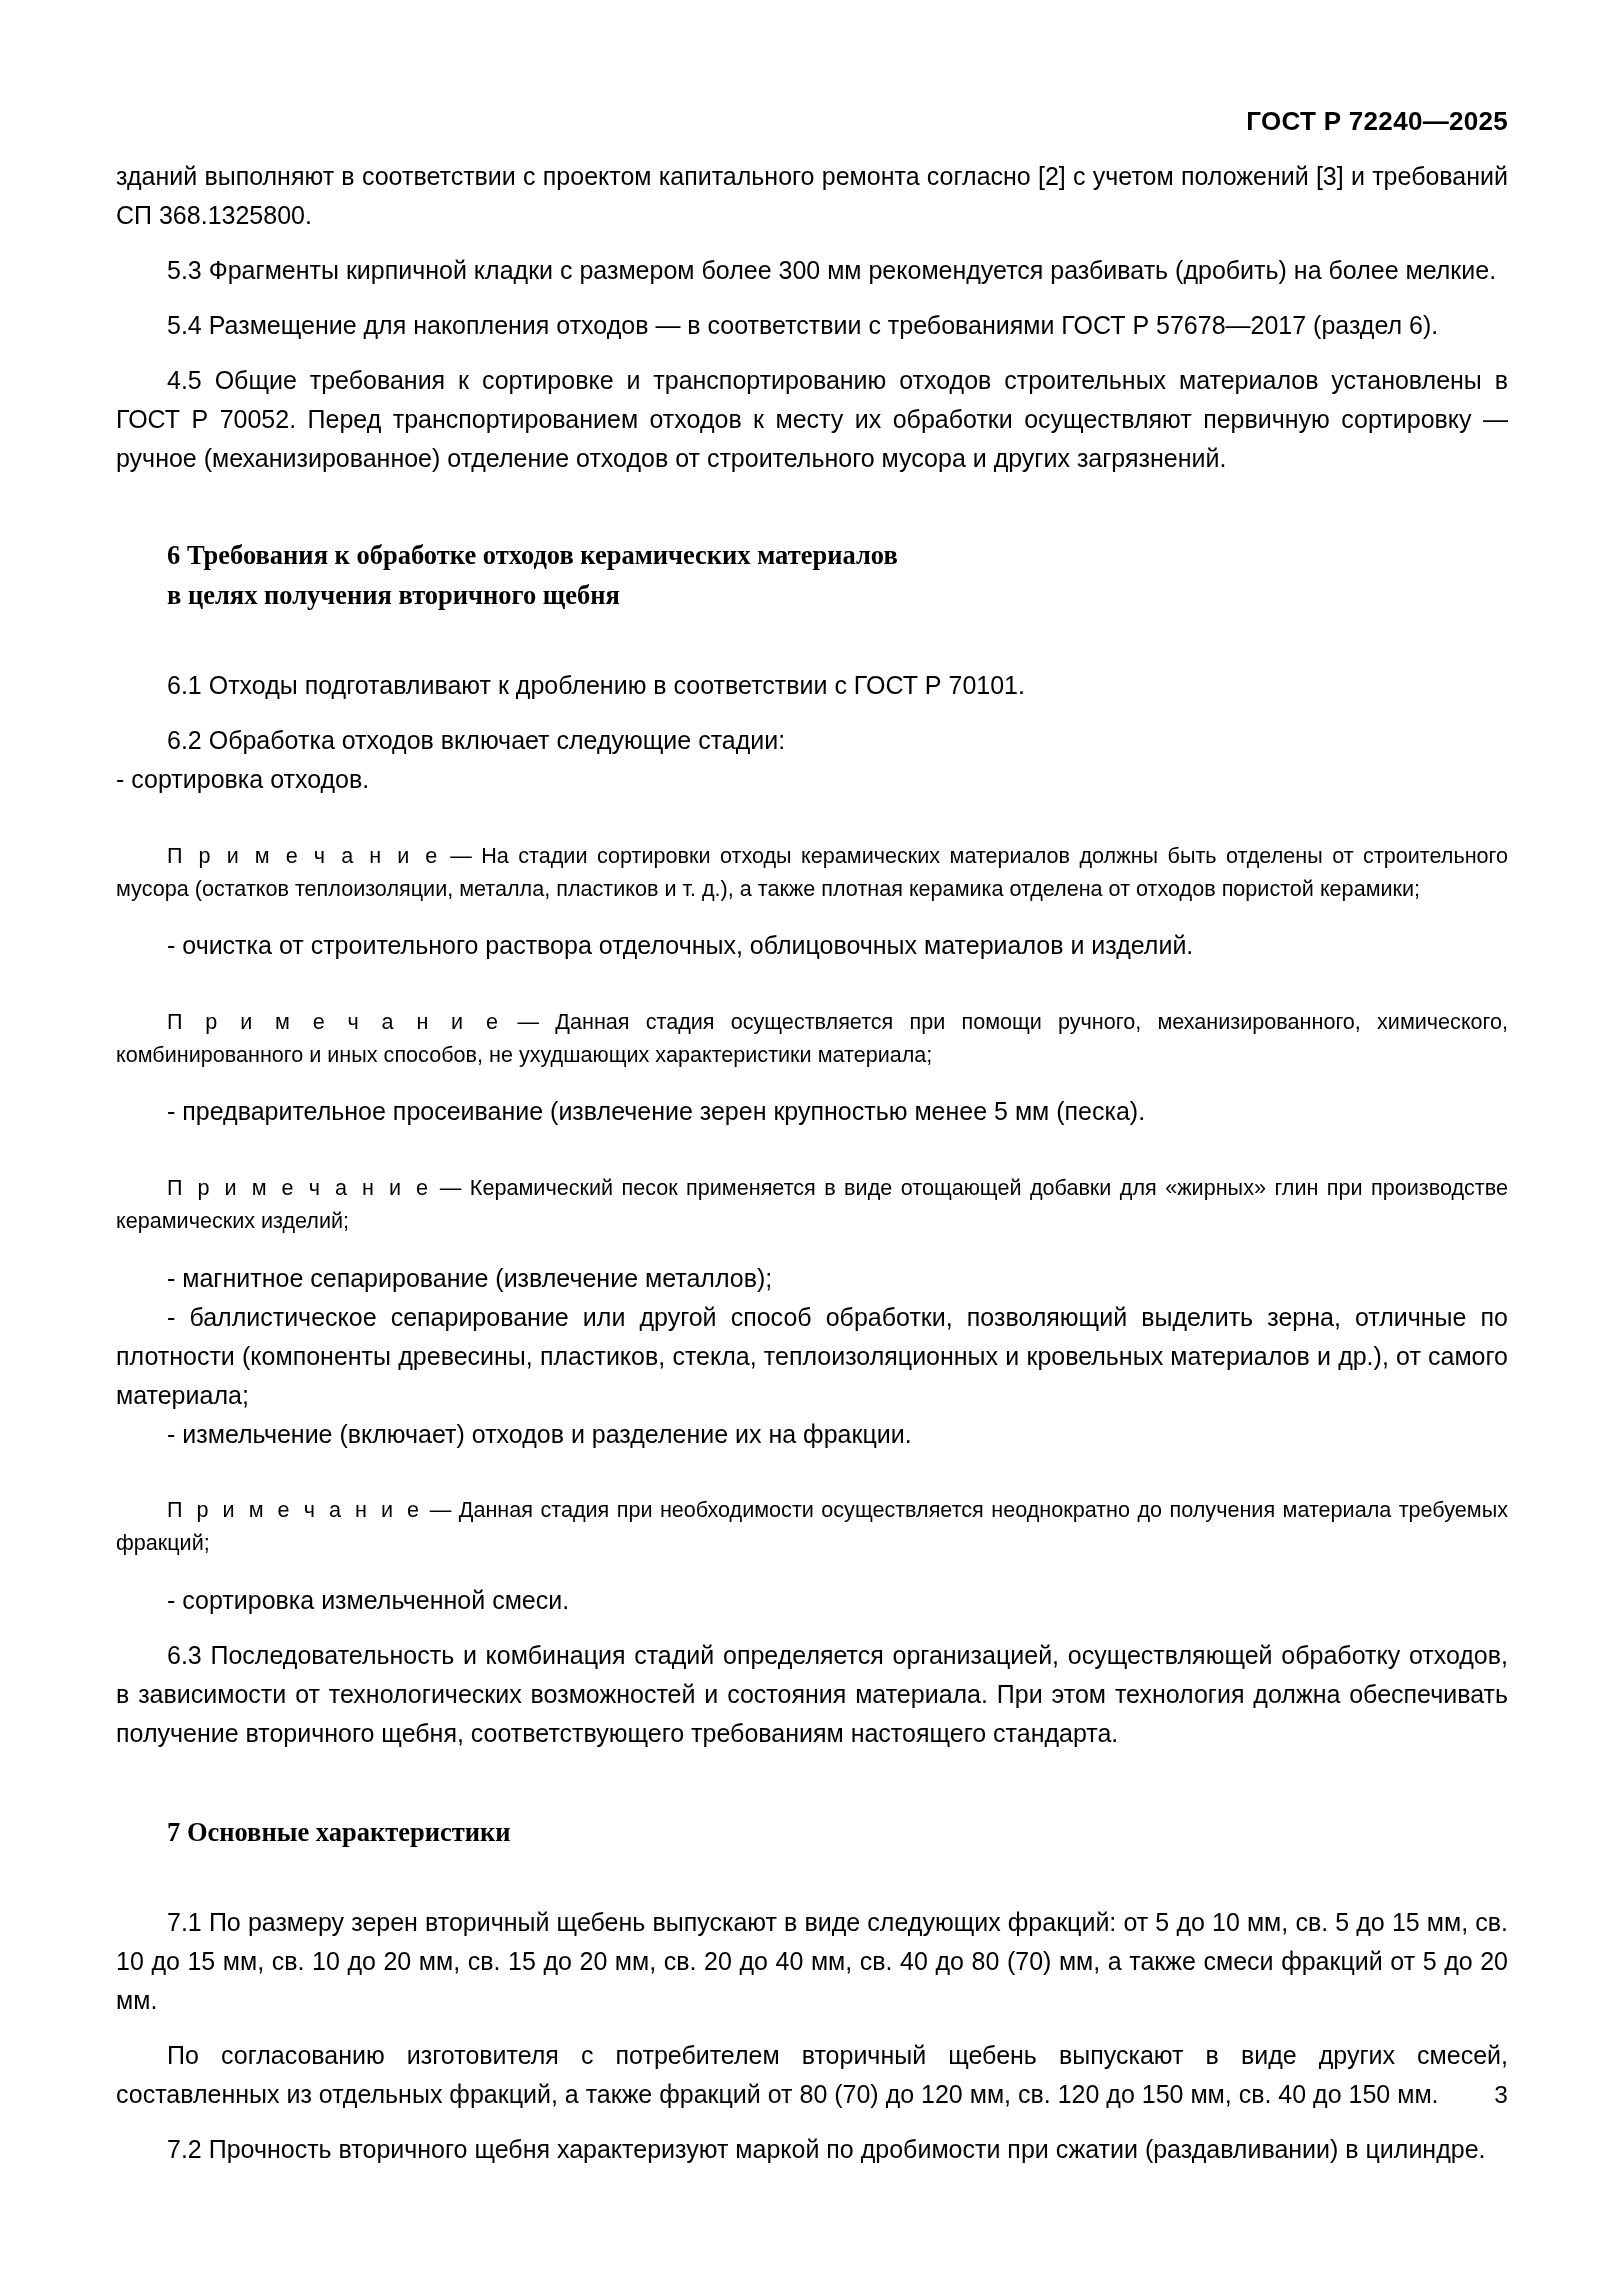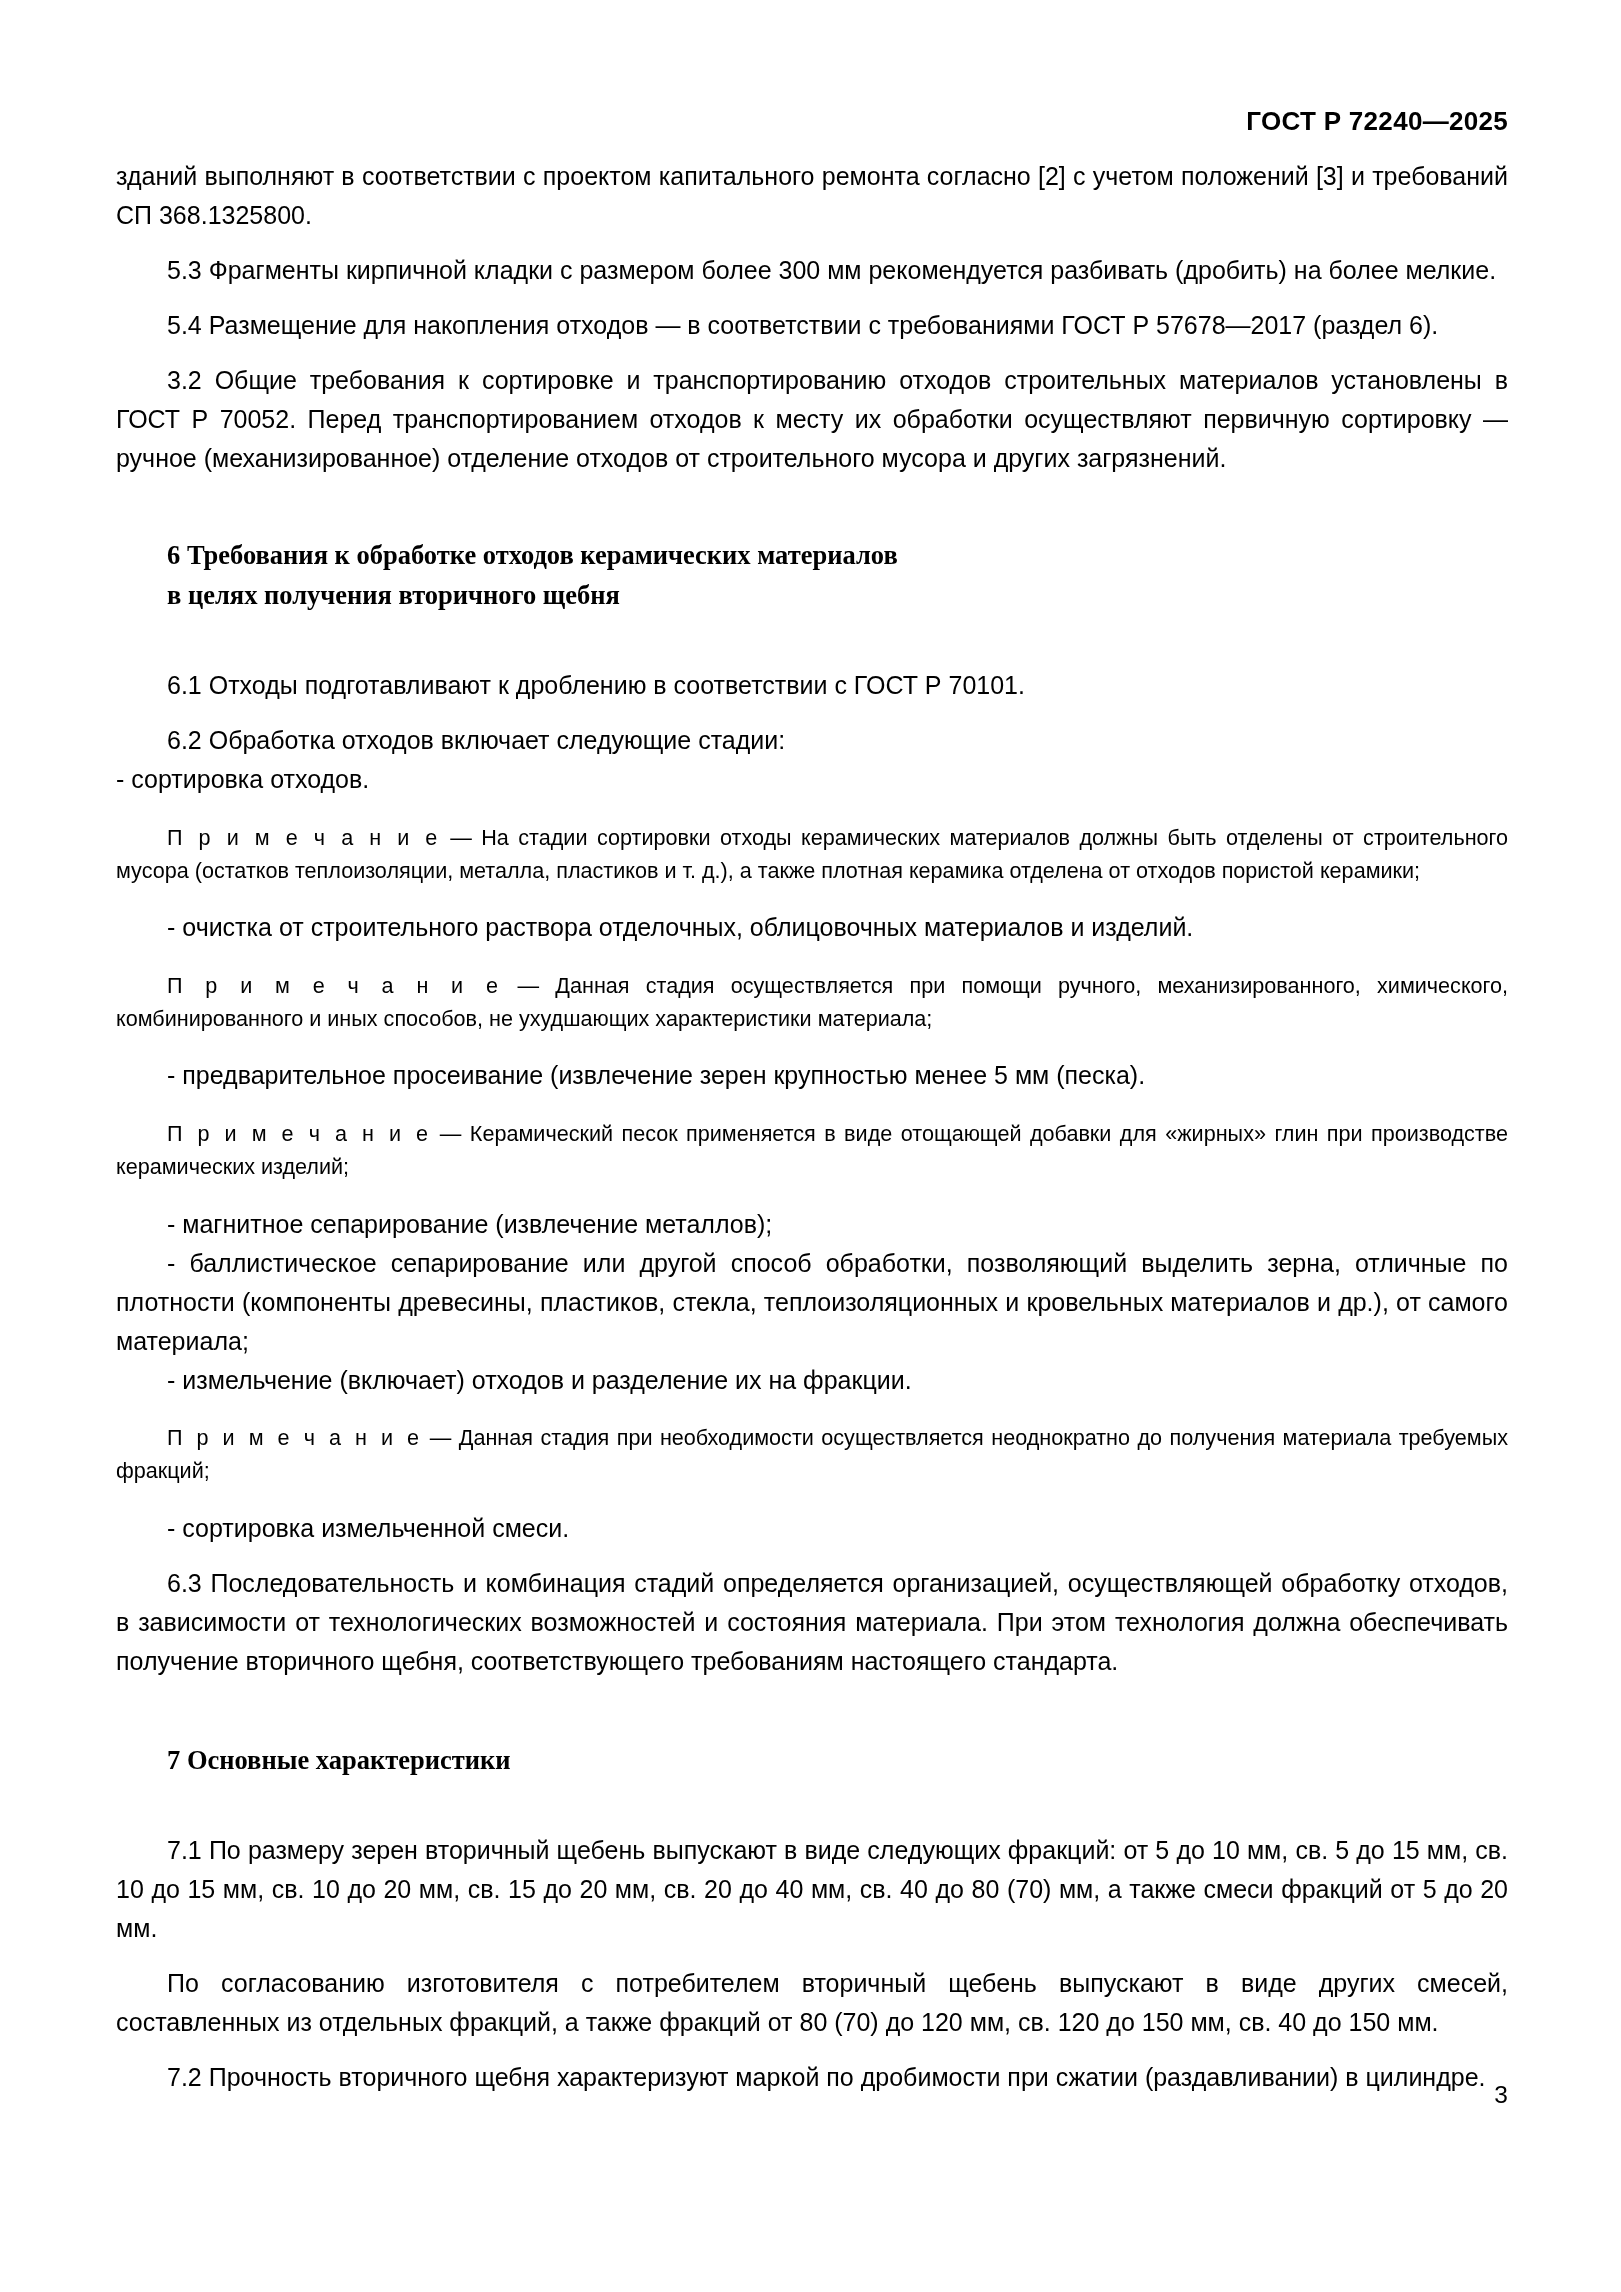--- a/index.html
+++ b/index.html
@@ -62,20 +62,21 @@
   }
   p.dash {
     text-indent: 51px;
   }
   
   p.note {
     font-size: 21.6px;
     line-height: 33px;
     text-indent: 51px;
     text-align: justify;
+    margin-top: 18px;
   }
   .note-label {
     letter-spacing: 3.3px;
   }
   .gap-md { height: 21.6px; }
 
   
   h2 {
     margin: 0;
     font-size: 26.5px;
@@ -110,21 +111,21 @@
     <div class="header-row">
       <span class="header-title">ГОСТ Р 72240—2025</span>
     </div>
 
     <p class="noindent">зданий выполняют в соответствии с проектом капитального ремонта согласно [2] с учетом положений [3] и требований СП 368.1325800.</p>
 
     <p class="indent">5.3  Фрагменты кирпичной кладки с размером более 300 мм рекомендуется разбивать (дробить) на более мелкие.</p>
 
     <p class="indent">5.4  Размещение для накопления отходов — в соответствии с требованиями ГОСТ Р 57678—2017 (раздел 6).</p>
 
-    <p class="indent">3.2  Общие требования к сортировке и транспортированию отходов строительных материалов установлены в ГОСТ Р 70052. Перед транспортированием отходов к месту их обработки осуществляют первичную сортировку — ручное (механизированное) отделение отходов от строительного мусора и других загрязнений.</p>
+    <p class="indent">4.5  Общие требования к сортировке и транспортированию отходов строительных материалов установлены в ГОСТ Р 70052. Перед транспортированием отходов к месту их обработки осуществляют первичную сортировку — ручное (механизированное) отделение отходов от строительного мусора и других загрязнений.</p>
 
     <div class="h-gap-before"></div>
 
     <h2>6 Требования к обработке отходов керамических материалов</h2>
     <h2>в целях получения вторичного щебня</h2>
 
     <div class="h-gap-after"></div>
 
     <p class="indent">6.1  Отходы подготавливают к дроблению в соответствии с ГОСТ Р 70101.</p>
 

